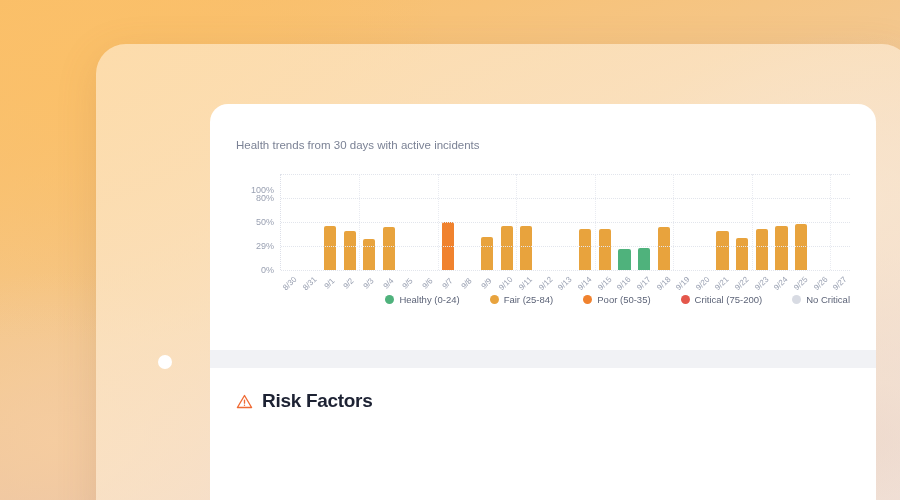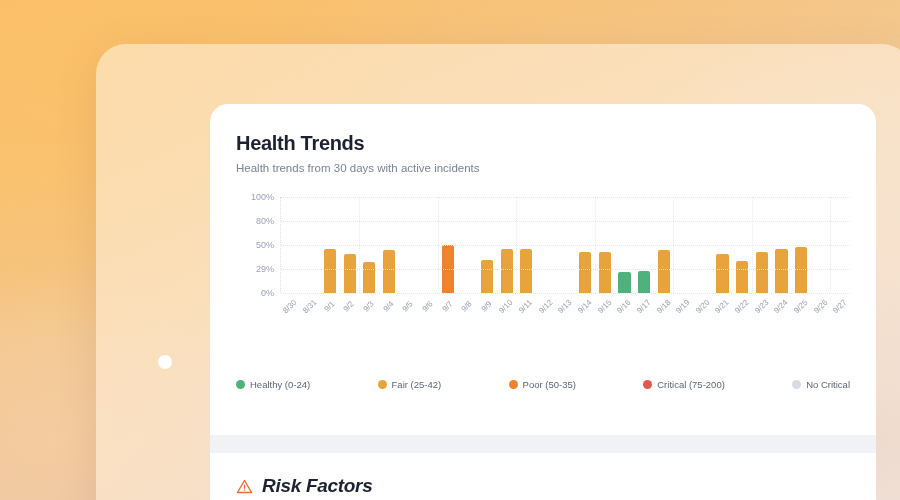--- a/index.html
+++ b/index.html
@@ -87,51 +87,50 @@
   }
   .xcell { flex:1 1 0; display:flex; justify-content:center; }
   .xlab {
     font-size:8px; color:#9aa1b2; white-space:nowrap;
     transform:rotate(-45deg); transform-origin:center center;
     margin-top:6px;
   }
 
   
   .legend {
-    display:flex; justify-content:space-between; gap:0; margin-top:62px;
+    display:flex; justify-content:flex-end; gap:30px; 
     flex-wrap:wrap;
   }
   .leg { display:flex; align-items:center; gap:5px; }
   .leg-dot { width:9px; height:9px; border-radius:50%; }
   .leg-txt { font-size:9.5px; color:#5d6478; }
 
   
   .gap { height:18px; background:#f1f2f5; margin-top:45px; }
 
   
-  .card2 { padding:22px 26px 0 26px;font-style:italic; }
+  .card2 { padding:22px 26px 0 26px; }
   .rf-head { display:flex; align-items:center; gap:9px; }
   .warn-icon { width:17px; height:17px; flex:none; }
   .rf-title { font-size:19px; font-weight:bold; color:#1d2233; letter-spacing:-.3px; }
 </style>
 </head>
 <body>
 
 <div class="backdrop"></div>
 
 <div class="device">
   <div class="screen">
 
     <div class="card">
-      <div class="card-title">Health Trends</div>
       <div class="card-sub">Health trends from 30 days with active incidents</div>
 
       <div class="chart-wrap">
         <div class="y-axis">
-            <div class="y-tick" style="top: 0px;">100%</div>
+            <div class="y-tick" style="top: 16px;">100%</div>
             <div class="y-tick" style="top: 24px;">80%</div>
             <div class="y-tick" style="top: 48px;">50%</div>
             <div class="y-tick" style="top: 72px;">29%</div>
             <div class="y-tick" style="top: 96px;">0%</div>
           </div>
         <div class="plot">
           <div class="bars">
               <div class="bcell"></div>
               <div class="bcell"></div>
               <div class="bcell">
@@ -302,21 +301,21 @@
           </div>
       </div>
 
       <div class="legend">
           <div class="leg">
             <span class="leg-dot" style="background: rgb(79, 178, 124);"></span>
             <span class="leg-txt">Healthy (0-24)</span>
           </div>
           <div class="leg">
             <span class="leg-dot" style="background: rgb(232, 163, 61);"></span>
-            <span class="leg-txt">Fair (25-42)</span>
+            <span class="leg-txt">Fair (25-84)</span>
           </div>
           <div class="leg">
             <span class="leg-dot" style="background: rgb(240, 130, 46);"></span>
             <span class="leg-txt">Poor (50-35)</span>
           </div>
           <div class="leg">
             <span class="leg-dot" style="background: rgb(228, 87, 75);"></span>
             <span class="leg-txt">Critical (75-200)</span>
           </div>
           <div class="leg">

